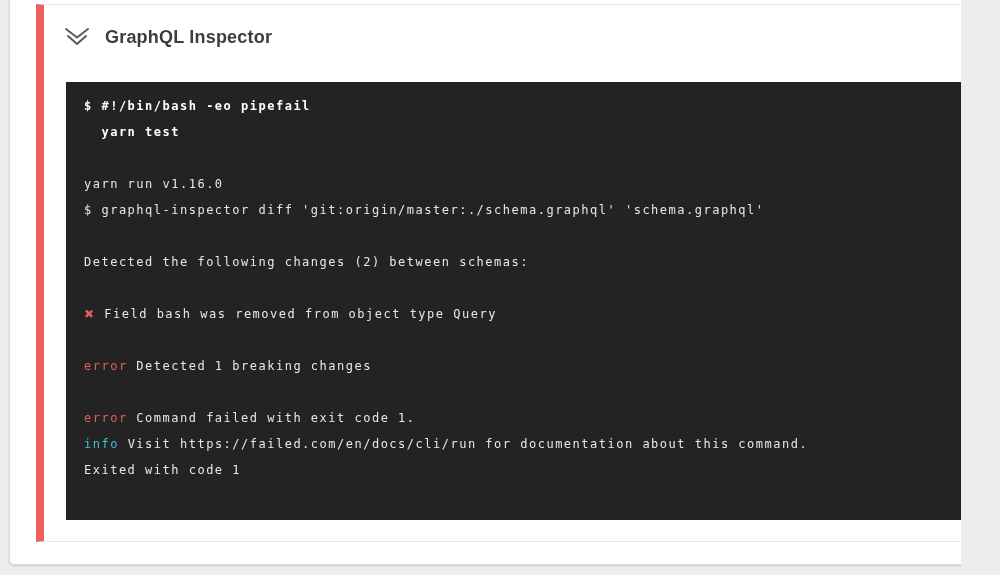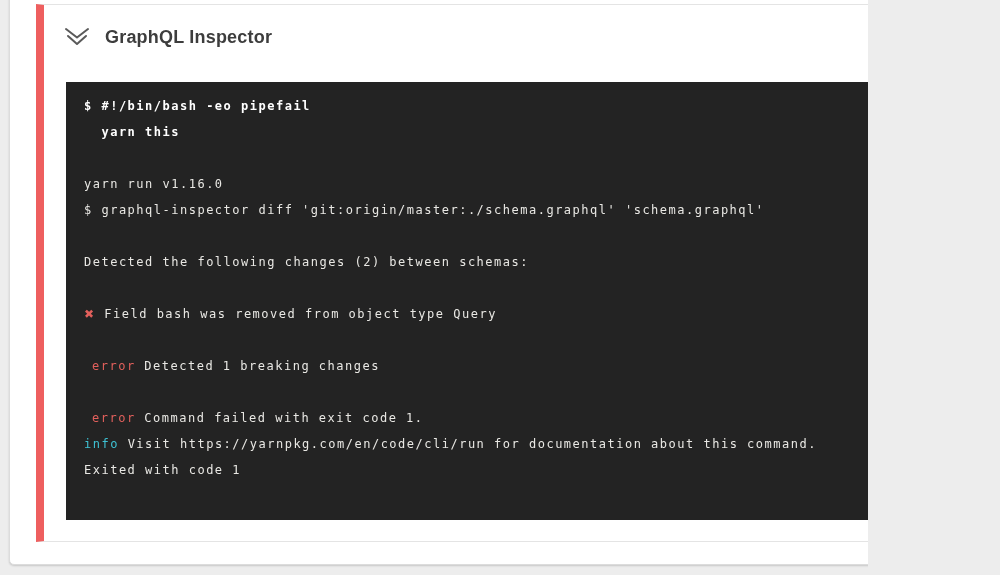--- a/index.html
+++ b/index.html
@@ -3,21 +3,21 @@
 <meta charset="utf-8">
 <style>
   * { margin: 0; padding: 0; box-sizing: border-box; }
   html, body { width: 1000px; height: 575px; }
   body {
     font-family: "Liberation Sans", sans-serif;
     background: #ededed;
   }
   .page {
     position: relative;
-    width: 868px;
+    width: 961px;
     height: 575px;
     background: var(--page-bg, #ededed);
     overflow: hidden;
   }
   .outer-panel {
     position: absolute;
     left: 9px;
     top: -8px;
     width: 1005px;
     height: 573px;
@@ -65,21 +65,21 @@
     height: 26px;
     line-height: 26px;
     white-space: pre;
     font-family: "DejaVu Sans Mono", "Liberation Mono", monospace;
     font-size: 12px;
     letter-spacing: 1.5px;
     color: var(--term-text, #e9e8e4);
   }
   .seg-plain { color: var(--term-text, #e9e8e4); }
   .seg-bold  { color: var(--term-bold, #ffffff); font-weight: bold; }
-  .seg-error { color: var(--term-error, #e2605c); margin-left: 8px; }
+  .seg-error { color: var(--term-error, #e2605c); }
   .seg-info  { color: var(--term-info, #3ec1d3); }
   .seg-cross { color: var(--term-error, #e2605c); font-weight: bold; font-family: "DejaVu Sans", "DejaVu Sans Mono", monospace; }
 </style>
 </head>
 <body>
 
 <div class="page">
   <div class="outer-panel"></div>
 
   <div class="build-step-card">
@@ -90,29 +90,29 @@
           <polyline points="4,10 13,18 22,10" stroke="#5a5a5a" stroke-width="2" fill="none" stroke-linecap="round" stroke-linejoin="round"></polyline>
         </svg>
       </span>
       <span class="step-title">GraphQL Inspector</span>
     </div>
   </div>
 
   <div class="terminal">
     <div>
         <div class="t-line"><span class="seg-bold">$ #!/bin/bash -eo pipefail</span></div>
-        <div class="t-line"><span class="seg-bold">  yarn this</span></div>
+        <div class="t-line"><span class="seg-bold">  yarn test</span></div>
         <div class="t-line"><span class="seg-plain"> </span></div>
         <div class="t-line"><span class="seg-plain">yarn run v1.16.0</span></div>
         <div class="t-line"><span class="seg-plain">$ graphql-inspector diff 'git:origin/master:./schema.graphql' 'schema.graphql'</span></div>
         <div class="t-line"><span class="seg-plain"> </span></div>
         <div class="t-line"><span class="seg-plain">Detected the following changes (2) between schemas:</span></div>
         <div class="t-line"><span class="seg-plain"> </span></div>
         <div class="t-line"><span class="seg-cross">✖</span><span class="seg-plain"> Field bash was removed from object type Query</span></div>
         <div class="t-line"><span class="seg-plain"> </span></div>
         <div class="t-line"><span class="seg-error">error</span><span class="seg-plain"> Detected 1 breaking changes</span></div>
         <div class="t-line"><span class="seg-plain"> </span></div>
         <div class="t-line"><span class="seg-error">error</span><span class="seg-plain"> Command failed with exit code 1.</span></div>
-        <div class="t-line"><span class="seg-info">info</span><span class="seg-plain"> Visit https://yarnpkg.com/en/code/cli/run for documentation about this command.</span></div>
+        <div class="t-line"><span class="seg-info">info</span><span class="seg-plain"> Visit https://failed.com/en/docs/cli/run for documentation about this command.</span></div>
         <div class="t-line"><span class="seg-plain">Exited with code 1</span></div>
       </div>
   </div>
 </div>
 
 </body></html>

